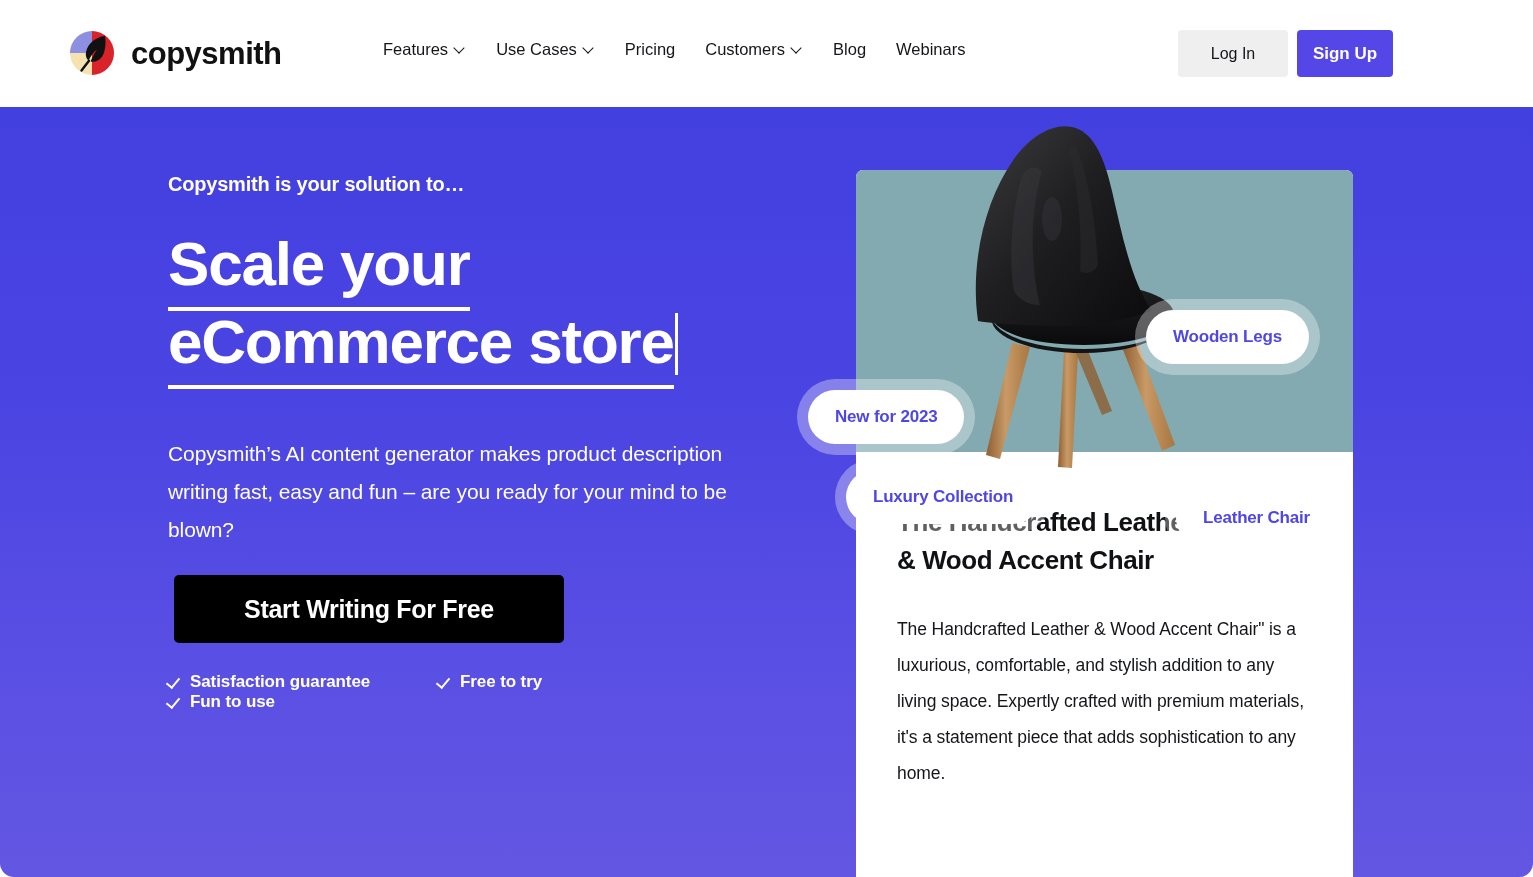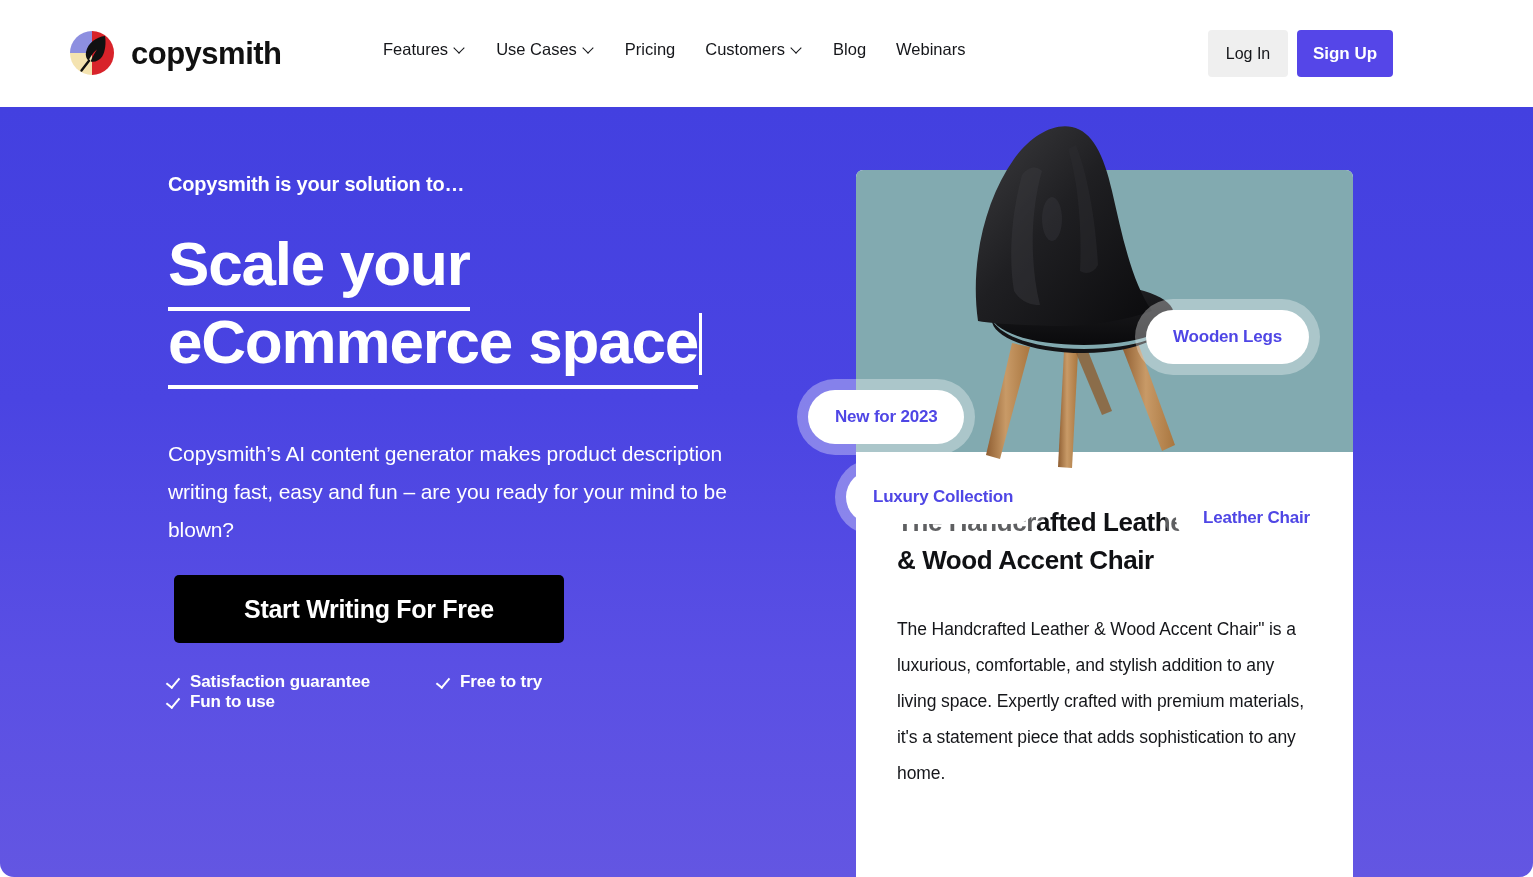--- a/index.html
+++ b/index.html
@@ -104,21 +104,21 @@
   .nav-actions {
     position: absolute;
     right: 140px;
     top: 30px;
     display: flex;
     align-items: center;
     gap: 9px;
   }
 
   .btn-login {
-    width: 80px;
+    width: 110px;
     height: 47px;
     background: #efefef;
     border: none;
     border-radius: 4px;
     font-family: inherit;
     font-size: 16px;
     color: #15161a;
     cursor: pointer;
   }
 
@@ -405,21 +405,21 @@
   </nav>
 
   <section class="hero">
 
     <div class="hero-left">
 
       <div class="eyebrow">Copysmith is your solution to…</div>
 
       <h1 class="headline">
         <span class="u">Scale your</span><br>
-        <span class="u">eCommerce space</span><span class="type-caret"></span>
+        <span class="u">eCommerce store</span><span class="type-caret"></span>
       </h1>
 
       <p class="hero-sub">Copysmith’s AI content generator makes product description writing fast, easy and fun – are you ready for your mind to be blown?</p>
 
       <button class="cta-button">Start Writing For Free</button>
 
       <div class="perks">
         <div class="perk">
           <span class="tick"></span>
           <span>Satisfaction guarantee</span>

